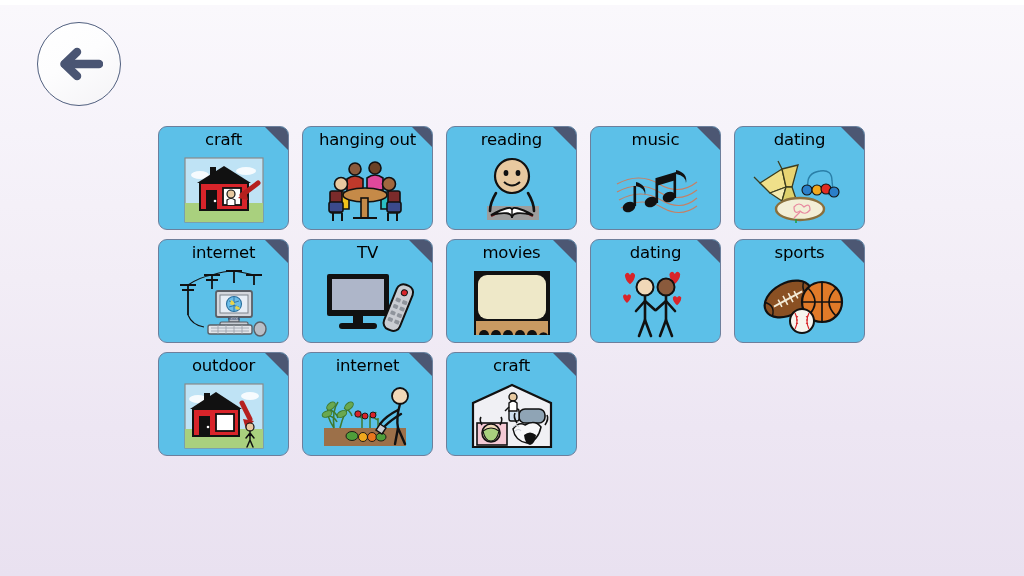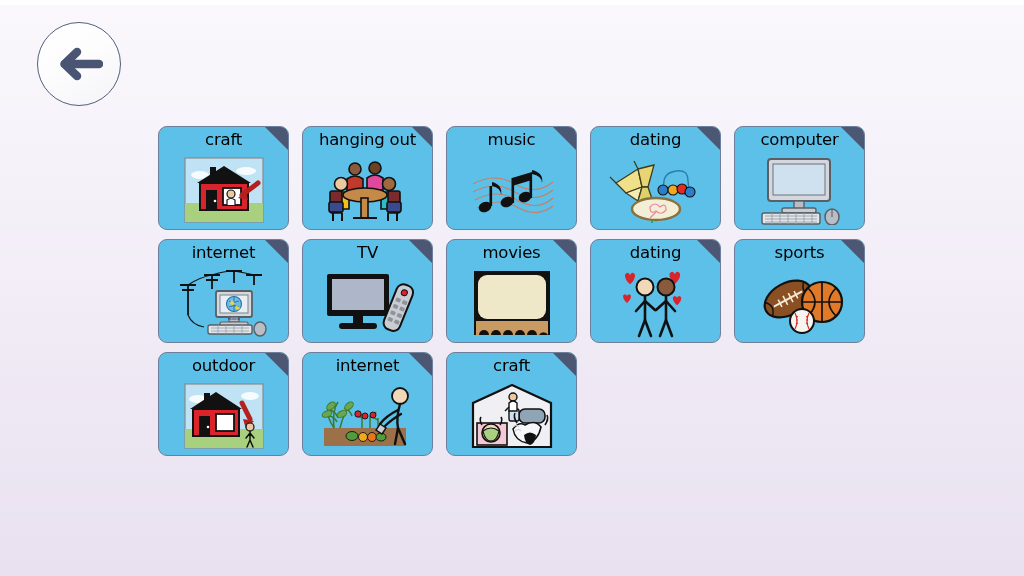--- a/index.html
+++ b/index.html
@@ -159,20 +159,38 @@
             <rect x="62" y="45" width="14" height="10" rx="2" fill="#3b4a8c"></rect>
             <ellipse cx="40" cy="38" rx="22" ry="7" fill="#c58a48"></ellipse>
             <rect x="36" y="41" width="7" height="20" fill="#c58a48"></rect>
             <path d="M28 61 h24" stroke-width="2.2"></path>
             <path d="M8 56 v8 M17 56 v8 M63 56 v8 M72 56 v8" stroke-width="2"></path>
           </g>
         </svg>
       </div>
     </div>
 
+    <div class="card">
+      <div class="fold"></div>
+      <div class="card-label">reading</div>
+      <div class="card-art">
+        <svg width="86" height="68" viewBox="0 0 86 68">
+          <rect x="18" y="50" width="52" height="14" fill="#9d9d9d"></rect>
+          <circle cx="43" cy="20" r="17" fill="#e8c9a0" stroke="#111" stroke-width="2.2"></circle>
+          <ellipse cx="37" cy="17" rx="2.4" ry="3" fill="#111"></ellipse>
+          <ellipse cx="49" cy="17" rx="2.4" ry="3" fill="#111"></ellipse>
+          <path d="M35 26 q8 7 16 0" fill="none" stroke="#111" stroke-width="2"></path>
+          <path d="M27 37 q-6 10 -6 18" fill="none" stroke="#111" stroke-width="2.6" stroke-linecap="round"></path>
+          <path d="M59 37 q6 10 6 18" fill="none" stroke="#111" stroke-width="2.6" stroke-linecap="round"></path>
+          <path d="M22 60 q21-12 42 0" fill="none" stroke="#7a1616" stroke-width="2.4"></path>
+          <path d="M22 59 q21-11 21-5 q0-6 21 5 q-21-5 -21 3 q0-8 -21-3 z" fill="#fff" stroke="#111" stroke-width="1.8"></path>
+          <path d="M43 54 v8" stroke="#111" stroke-width="1.4"></path>
+        </svg>
+      </div>
+    </div>
 
     <div class="card">
       <div class="fold"></div>
       <div class="card-label">music</div>
       <div class="card-art">
         <svg width="90" height="60" viewBox="0 0 90 60">
           <g fill="none" stroke="#c77f63" stroke-width="1.1">
             <path d="M6 24 q22-12 42 0 q20 12 38 -2"></path>
             <path d="M6 32 q22-12 42 0 q20 12 38 -2"></path>
             <path d="M8 40 q22-12 42 0 q20 12 36 -2"></path>
@@ -216,39 +234,20 @@
           <ellipse cx="48" cy="52" rx="24" ry="11" fill="#f3eed6" stroke="#8a6f3c" stroke-width="2.4"></ellipse>
           <g fill="none" stroke="#e88aa0" stroke-width="1.2">
             <path d="M42 50 q5-6 10 0 q6-5 6 3 q-5 6 -10 1 q-6 4 -6 -4 z"></path>
             <path d="M48 55 q-4 4 -6 6"></path>
           </g>
           <path d="M44 62 v5" stroke="#1e9e4a" stroke-width="1.6"></path>
         </svg>
       </div>
     </div>
 
-    <div class="card">
-      <div class="fold"></div>
-      <div class="card-label">computer</div>
-      <div class="card-art">
-        <svg width="92" height="70" viewBox="0 0 92 70">
-          <rect x="14" y="4" width="62" height="42" rx="3" fill="#d4d7dd" stroke="#5a5f66" stroke-width="2"></rect>
-          <rect x="19" y="9" width="52" height="31" fill="#cfe0ef" stroke="#7d848c" stroke-width="1.2"></rect>
-          <rect x="40" y="46" width="10" height="8" fill="#b9bec6" stroke="#5a5f66" stroke-width="1.4"></rect>
-          <rect x="28" y="53" width="34" height="5" rx="2" fill="#c7ccd3" stroke="#5a5f66" stroke-width="1.4"></rect>
-          <rect x="8" y="58" width="58" height="11" rx="2" fill="#e2e5ea" stroke="#5a5f66" stroke-width="1.5"></rect>
-          <g stroke="#9aa0a8" stroke-width="0.9">
-            <path d="M11 61 h52 M11 64 h52 M11 67 h52"></path>
-            <path d="M18 58 v11 M26 58 v11 M34 58 v11 M42 58 v11 M50 58 v11 M58 58 v11"></path>
-          </g>
-          <ellipse cx="78" cy="62" rx="7" ry="8" fill="#b9bec6" stroke="#5a5f66" stroke-width="1.5"></ellipse>
-          <path d="M78 54 v8" stroke="#5a5f66" stroke-width="1.1"></path>
-        </svg>
-      </div>
-    </div>
 
 
     <div class="card">
       <div class="fold"></div>
       <div class="card-label">internet</div>
       <div class="card-art">
         <svg width="96" height="72" viewBox="0 0 96 72">
           <g stroke="#111" stroke-width="1.8" fill="none">
             <path d="M12 18 v30 M4 18 h16 M6 23 h12"></path>
             <path d="M36 8 v14 M28 8 h16 M30 13 h12"></path>

